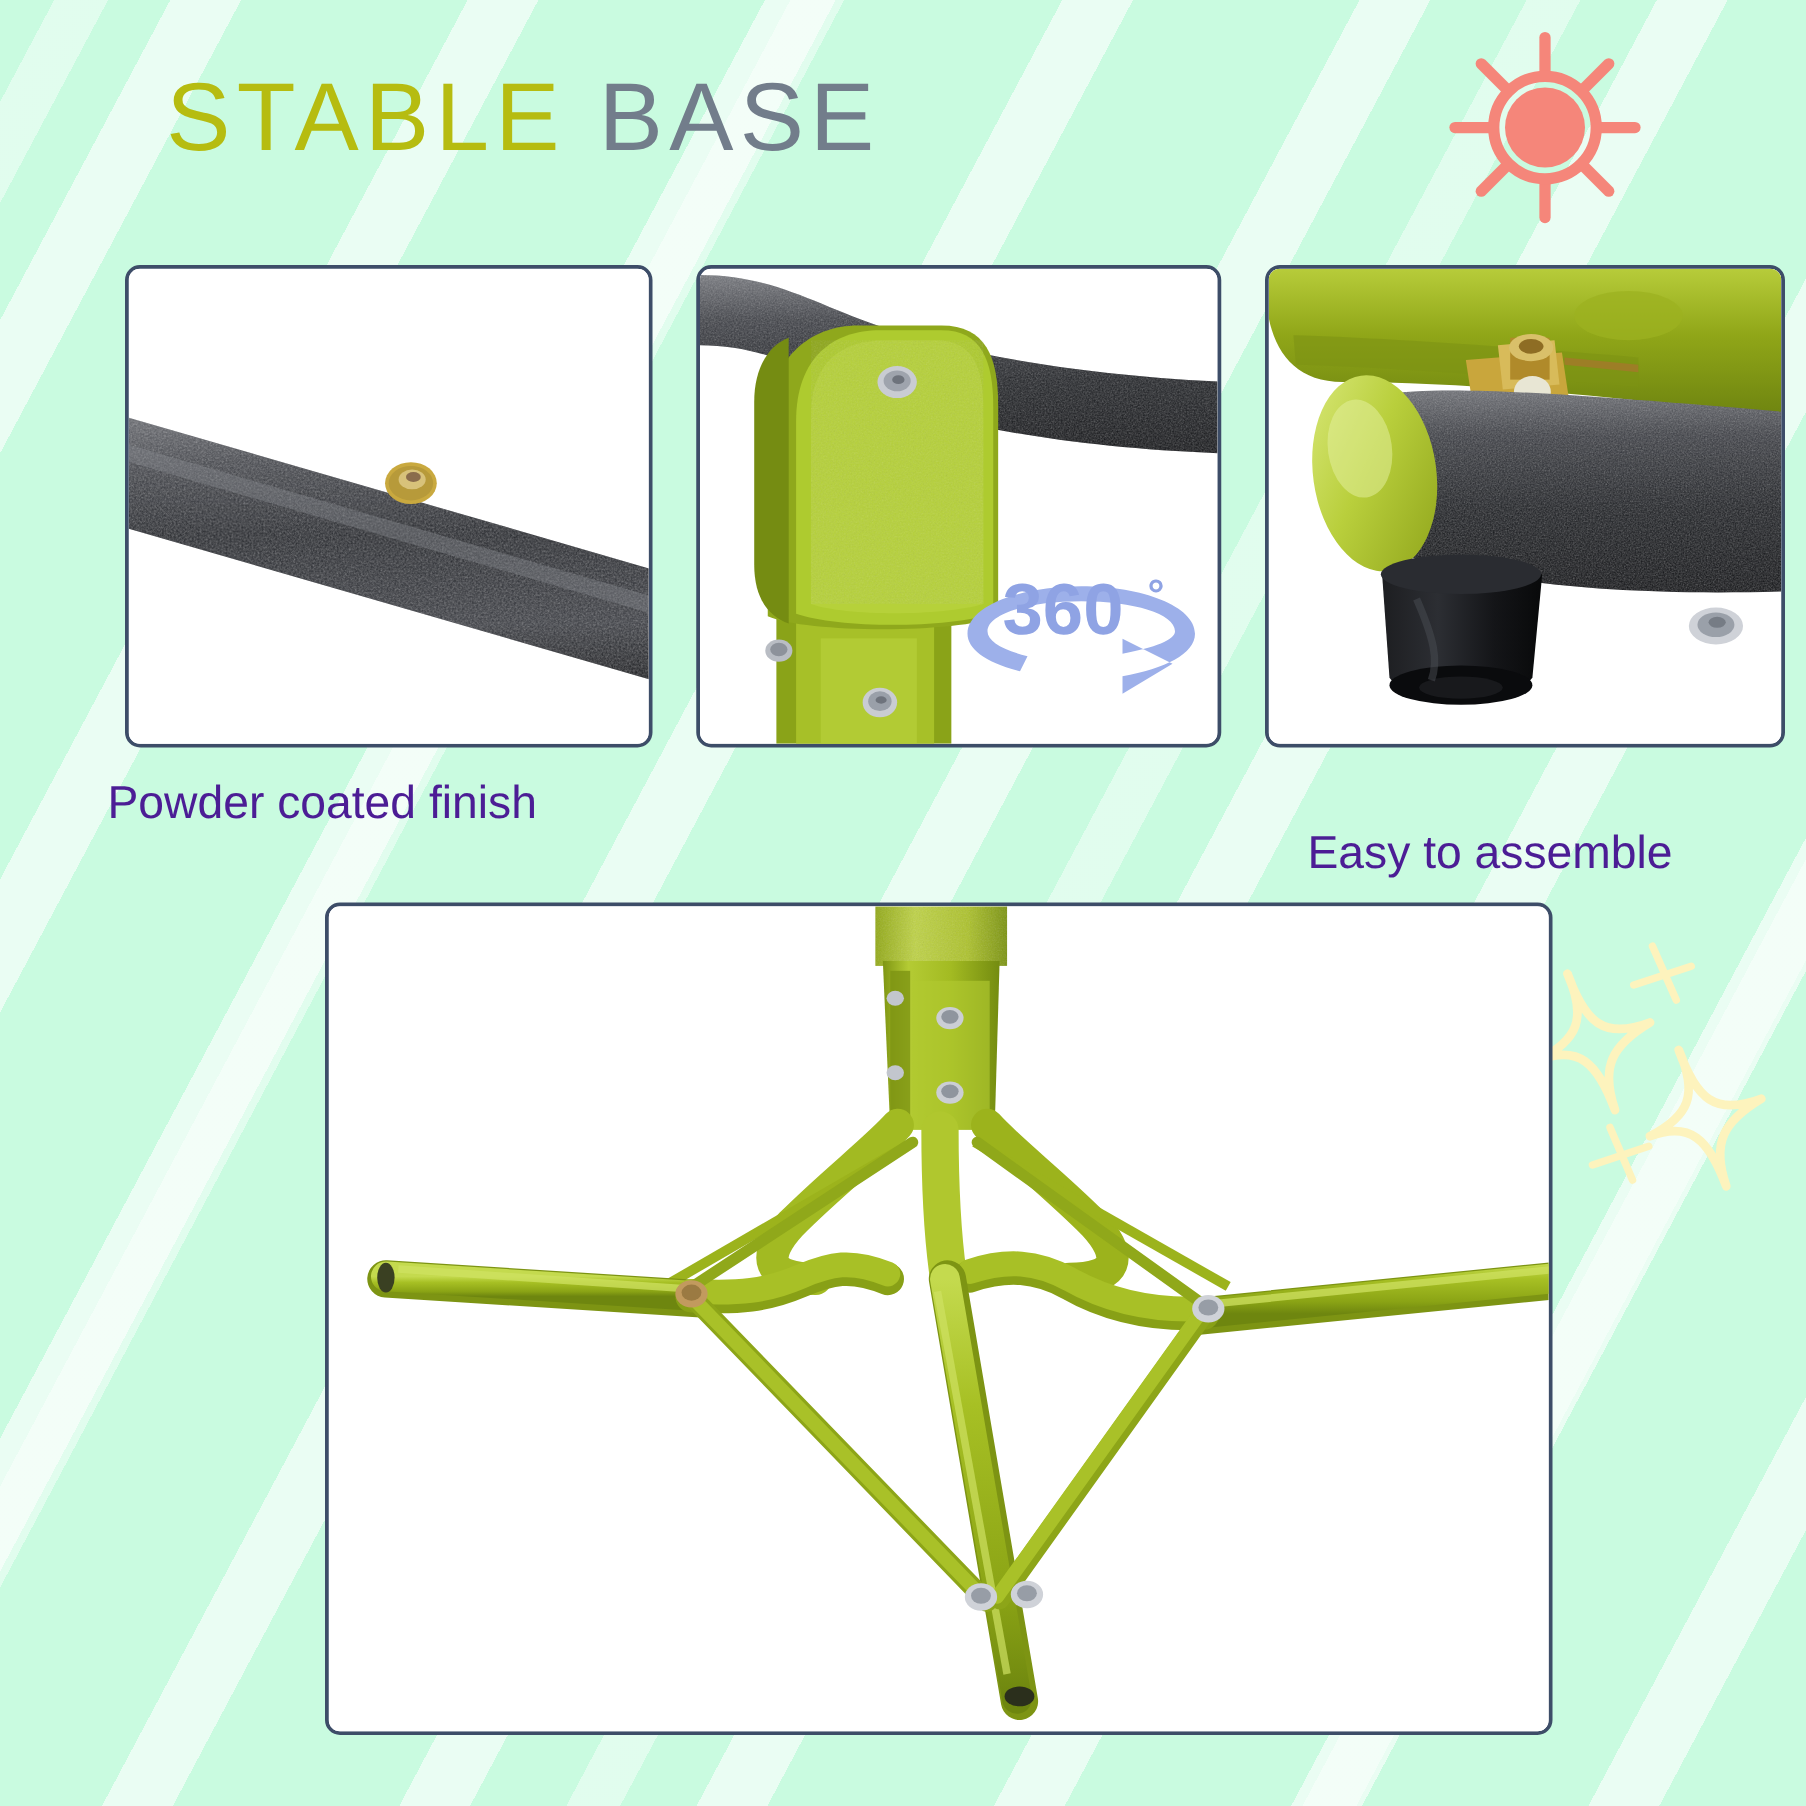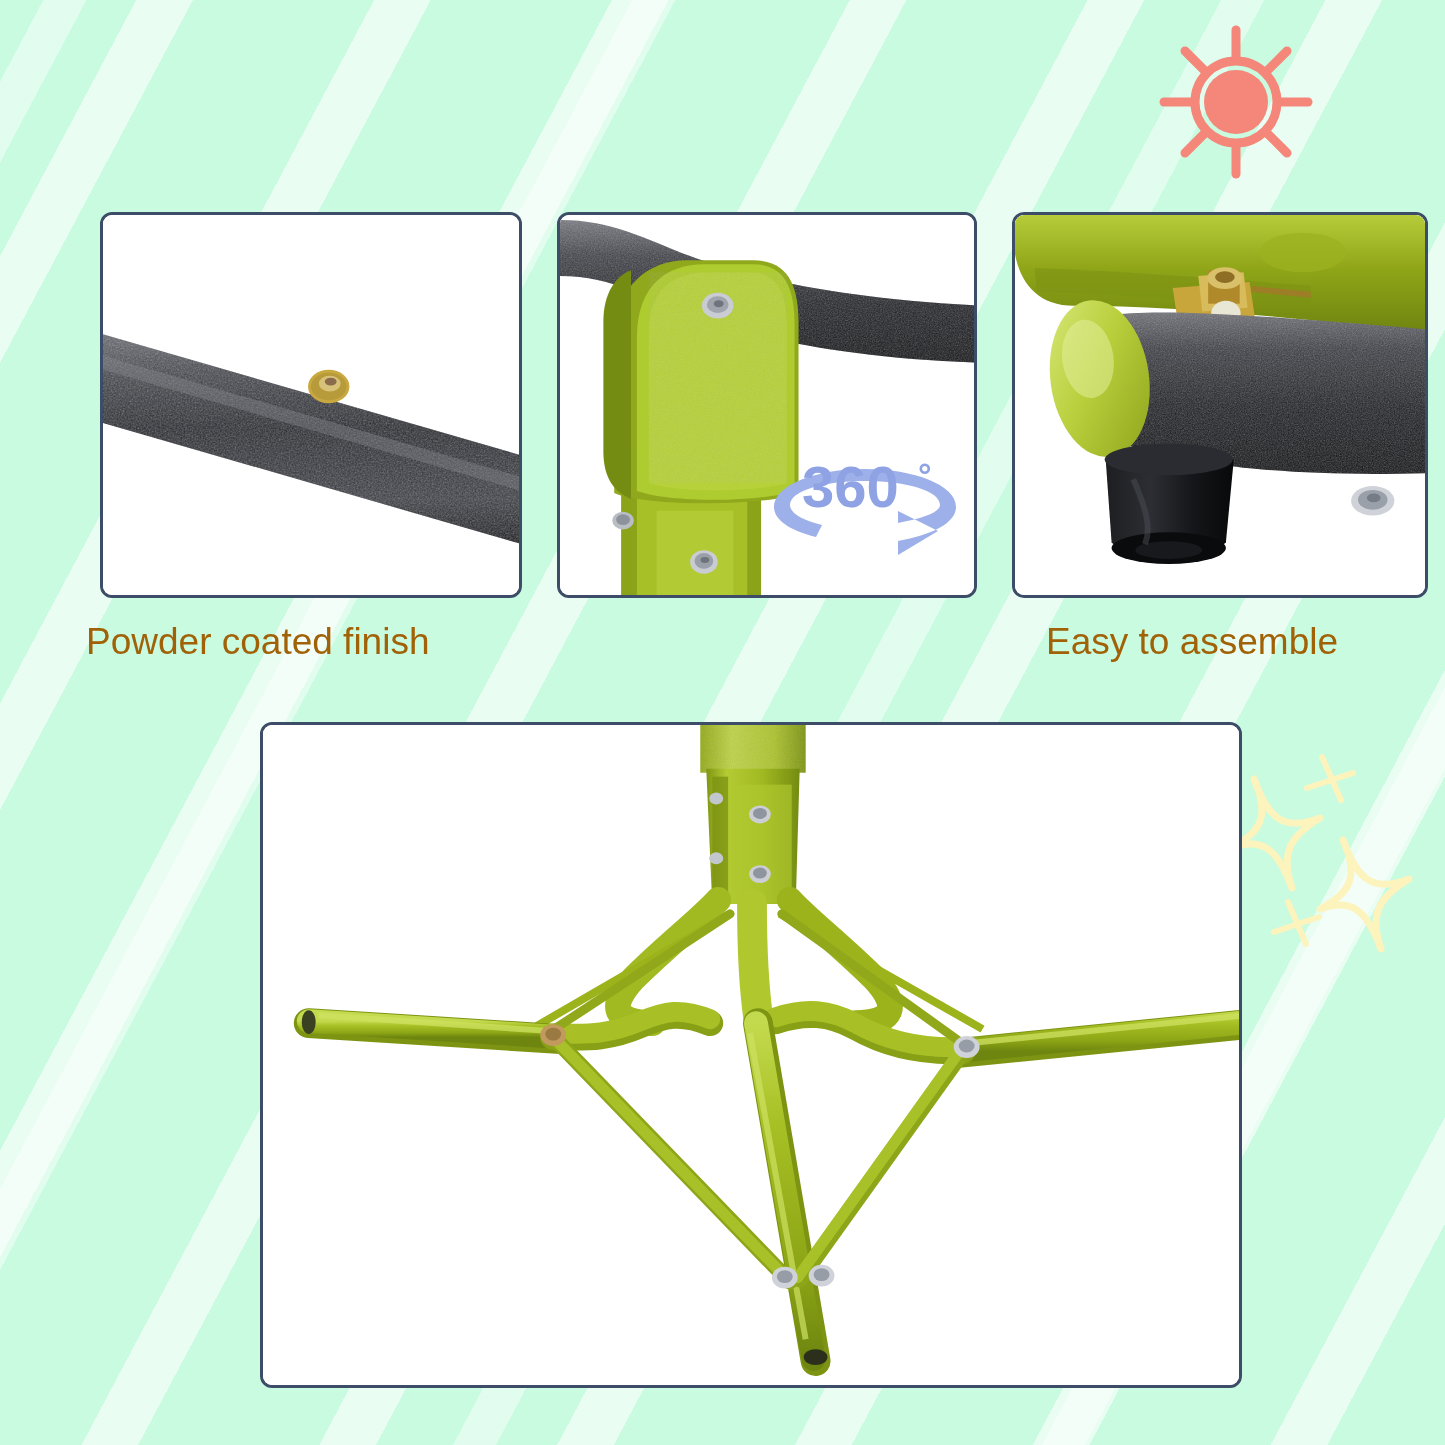--- a/index.html
+++ b/index.html
@@ -94,47 +94,51 @@
   .panel-2 { left: 521px; top: 212px; width: 420px; height: 386px; }
   .panel-3 { left: 976px; top: 212px; width: 416px; height: 386px; }
   .panel-main { left: 224px; top: 722px; width: 982px; height: 666px; }
 
   .photo { position: absolute; inset: 0; }
 
   
   .caption {
     position: absolute;
     top: 623px;
-    color: #a16207;
+    color: #4c1d95;
     font-size: 37px;
     font-weight: 400;
     white-space: nowrap;
     line-height: 1;
   }
   .cap-1 { left: 86px; }
   .cap-2 { left: 563px; }
-  .cap-3 { left: 1046px; }
+  .cap-3 { left: 1046px; margin-top: 40px; }
 
   
   .badge-360 {
     position: absolute;
     left: 753px;
     top: 455px;
     width: 186px;
     height: 112px;
   }
 </style>
 </head>
 <body>
 
 <div id="infographic">
 
   <div class="stripes"></div>
   <div class="stripes b"></div>
 
+  <div class="headline">
+    <span class="w1">STABLE</span>
+    <span class="w2">BASE</span>
+  </div>
 
   <svg class="sun-icon" viewBox="0 0 172 168">
     <g stroke="#f5867a" stroke-width="9" stroke-linecap="round" fill="none">
       <line x1="86" y1="12" x2="86" y2="42"></line>
       <line x1="86" y1="126" x2="86" y2="156"></line>
       <line x1="14" y1="84" x2="44" y2="84"></line>
       <line x1="128" y1="84" x2="158" y2="84"></line>
       <line x1="35" y1="33" x2="56" y2="54"></line>
       <line x1="116" y1="114" x2="137" y2="135"></line>
       <line x1="137" y1="33" x2="116" y2="54"></line>

